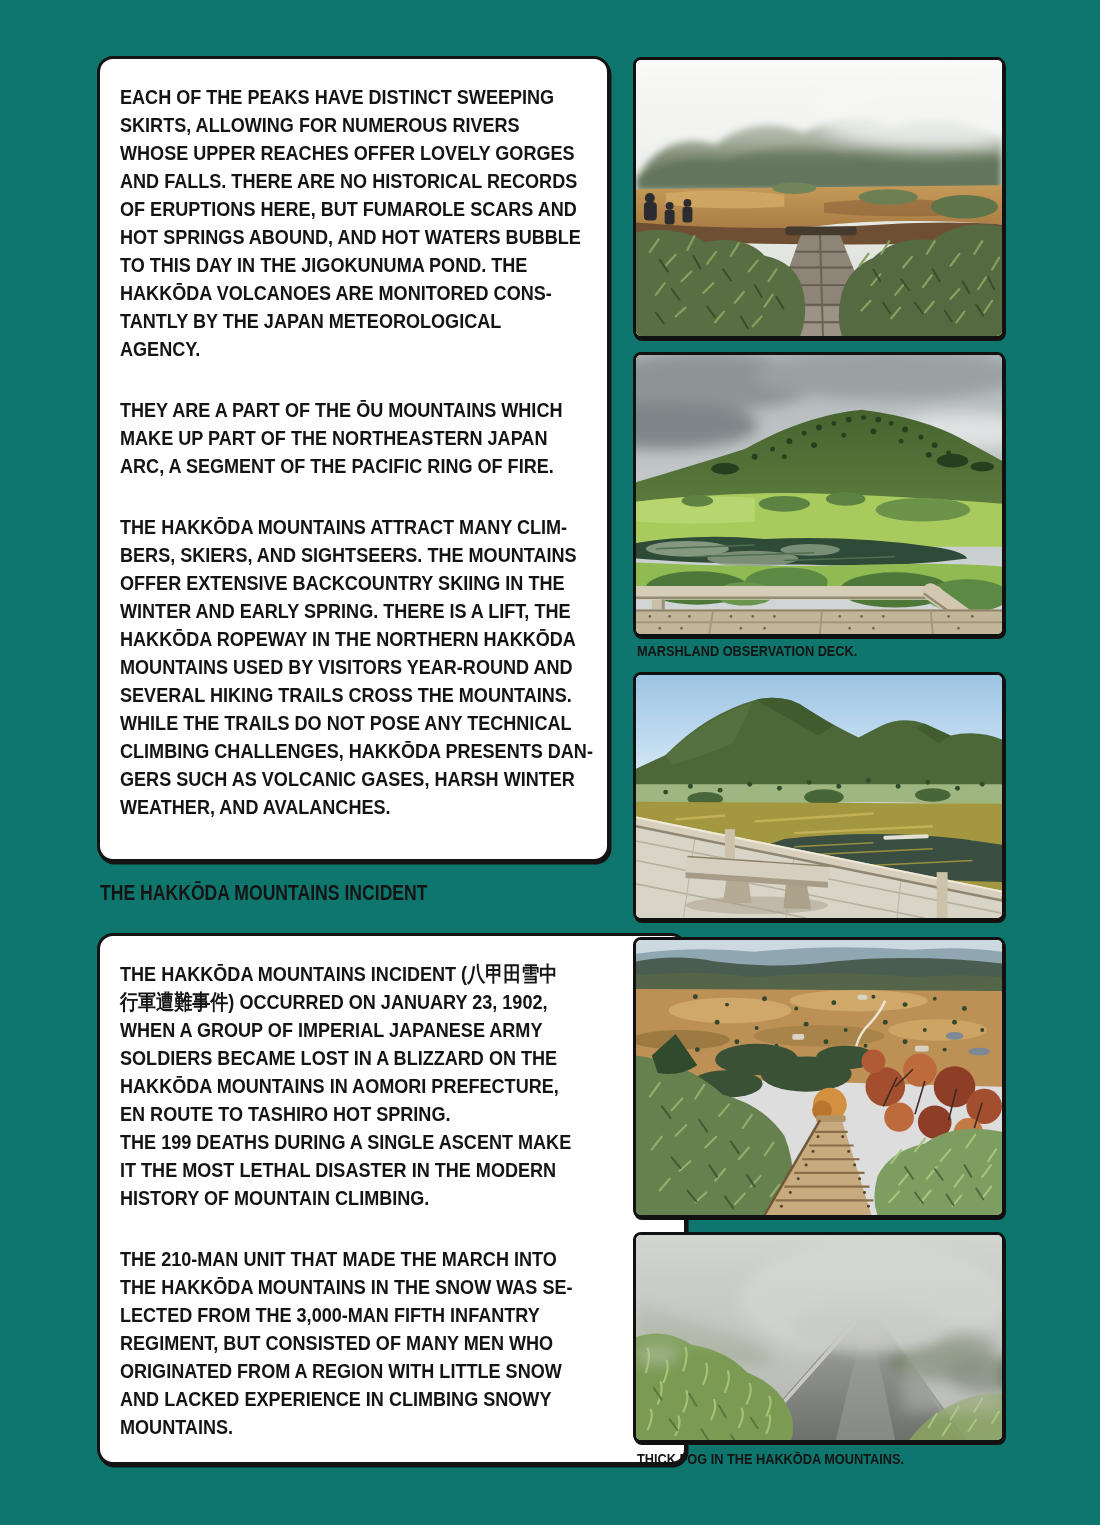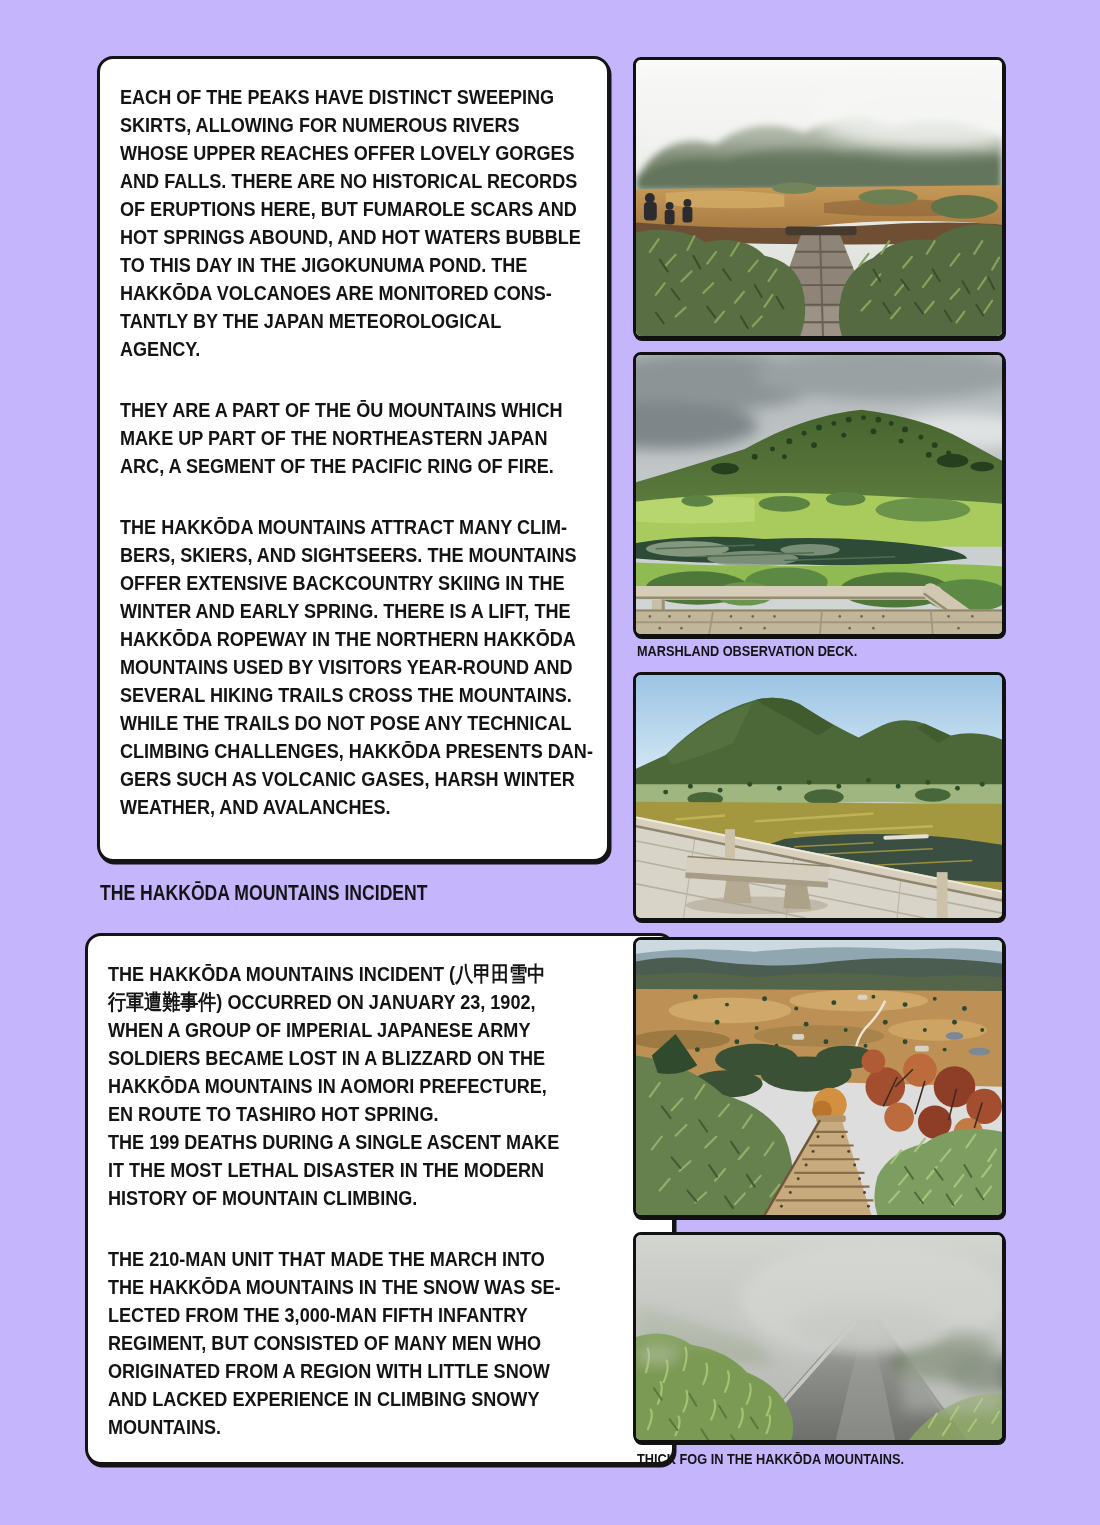--- a/index.html
+++ b/index.html
@@ -1,16 +1,16 @@
 <!DOCTYPE html>
 <html><head>
 <meta charset="utf-8">
 <style>
   html,body{margin:0;padding:0;background:#ffffff;}
-  .page{position:relative;width:1100px;height:1525px;background:#c4b5fd;overflow:hidden;
+  .page{position:relative;width:1100px;height:1525px;background:#0f766e;overflow:hidden;
         font-family:"Liberation Sans","DejaVu Sans",sans-serif;color:#141414;}
   .panel{position:absolute;box-sizing:border-box;border:3.5px solid #141414;border-radius:16px;
          background:#ffffff;box-shadow:1.5px 2.5px 0 #141414;overflow:hidden;}
   .panel-inner{padding:24px 16px 0 20px;}
   .para{font-size:21px;line-height:28px;font-weight:bold;white-space:pre;
         transform:scaleX(0.86);transform-origin:0 0;display:block;margin:0 0 33px 0;}
   .heading{position:absolute;font-size:22px;font-weight:bold;white-space:pre;
            transform:scaleX(0.80);transform-origin:0 50%;}
   .caption{position:absolute;font-size:15px;font-weight:bold;white-space:pre;
            transform:scaleX(0.85);transform-origin:0 0;}
@@ -47,21 +47,21 @@
 SEVERAL HIKING TRAILS CROSS THE MOUNTAINS.
 WHILE THE TRAILS DO NOT POSE ANY TECHNICAL
 CLIMBING CHALLENGES, HAKKŌDA PRESENTS DAN-
 GERS SUCH AS VOLCANIC GASES, HARSH WINTER
 WEATHER, AND AVALANCHES.</span>
     </div>
   </div>
 
   <div class="heading" style="left:100px;top:880px;">THE HAKKŌDA MOUNTAINS INCIDENT</div>
 
-  <div class="panel" style="left:85px;top:933px;width:590px;height:532px;">
+  <div class="panel" style="left:97px;top:933px;width:590px;height:532px;">
     <div class="panel-inner">
       <span class="para">THE HAKKŌDA MOUNTAINS INCIDENT (八甲田雪中
 行軍遭難事件) OCCURRED ON JANUARY 23, 1902,
 WHEN A GROUP OF IMPERIAL JAPANESE ARMY
 SOLDIERS BECAME LOST IN A BLIZZARD ON THE
 HAKKŌDA MOUNTAINS IN AOMORI PREFECTURE,
 EN ROUTE TO TASHIRO HOT SPRING.
 THE 199 DEATHS DURING A SINGLE ASCENT MAKE
 IT THE MOST LETHAL DISASTER IN THE MODERN
 HISTORY OF MOUNTAIN CLIMBING.</span>

